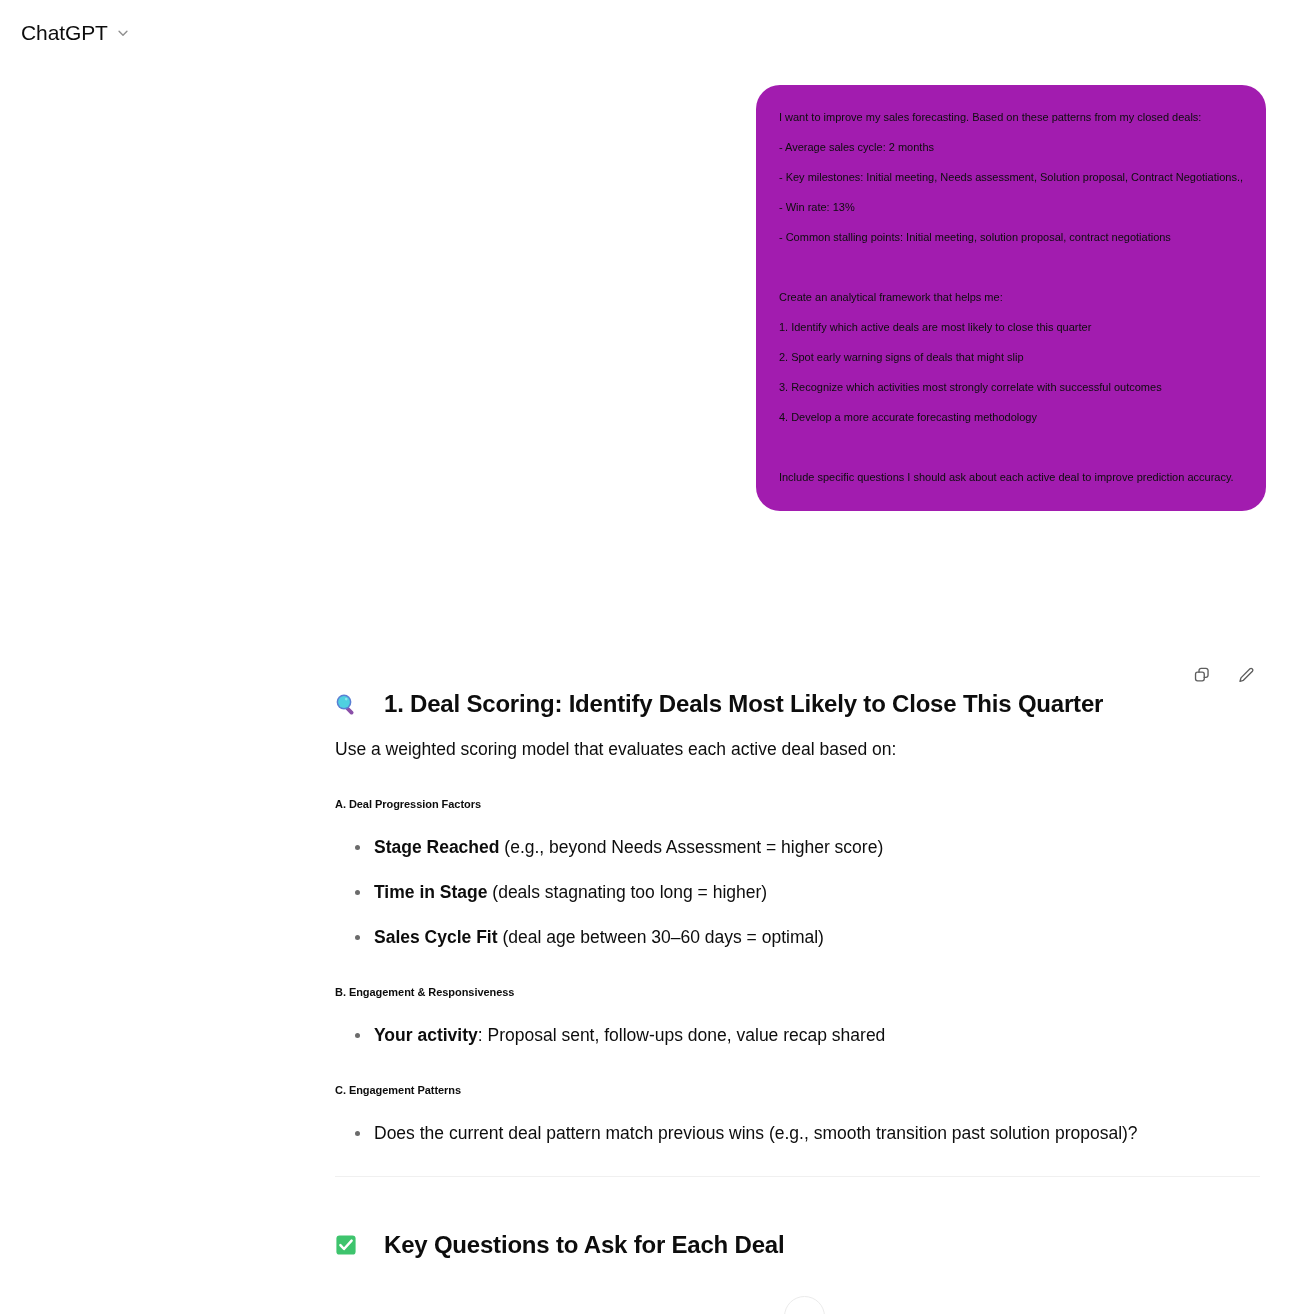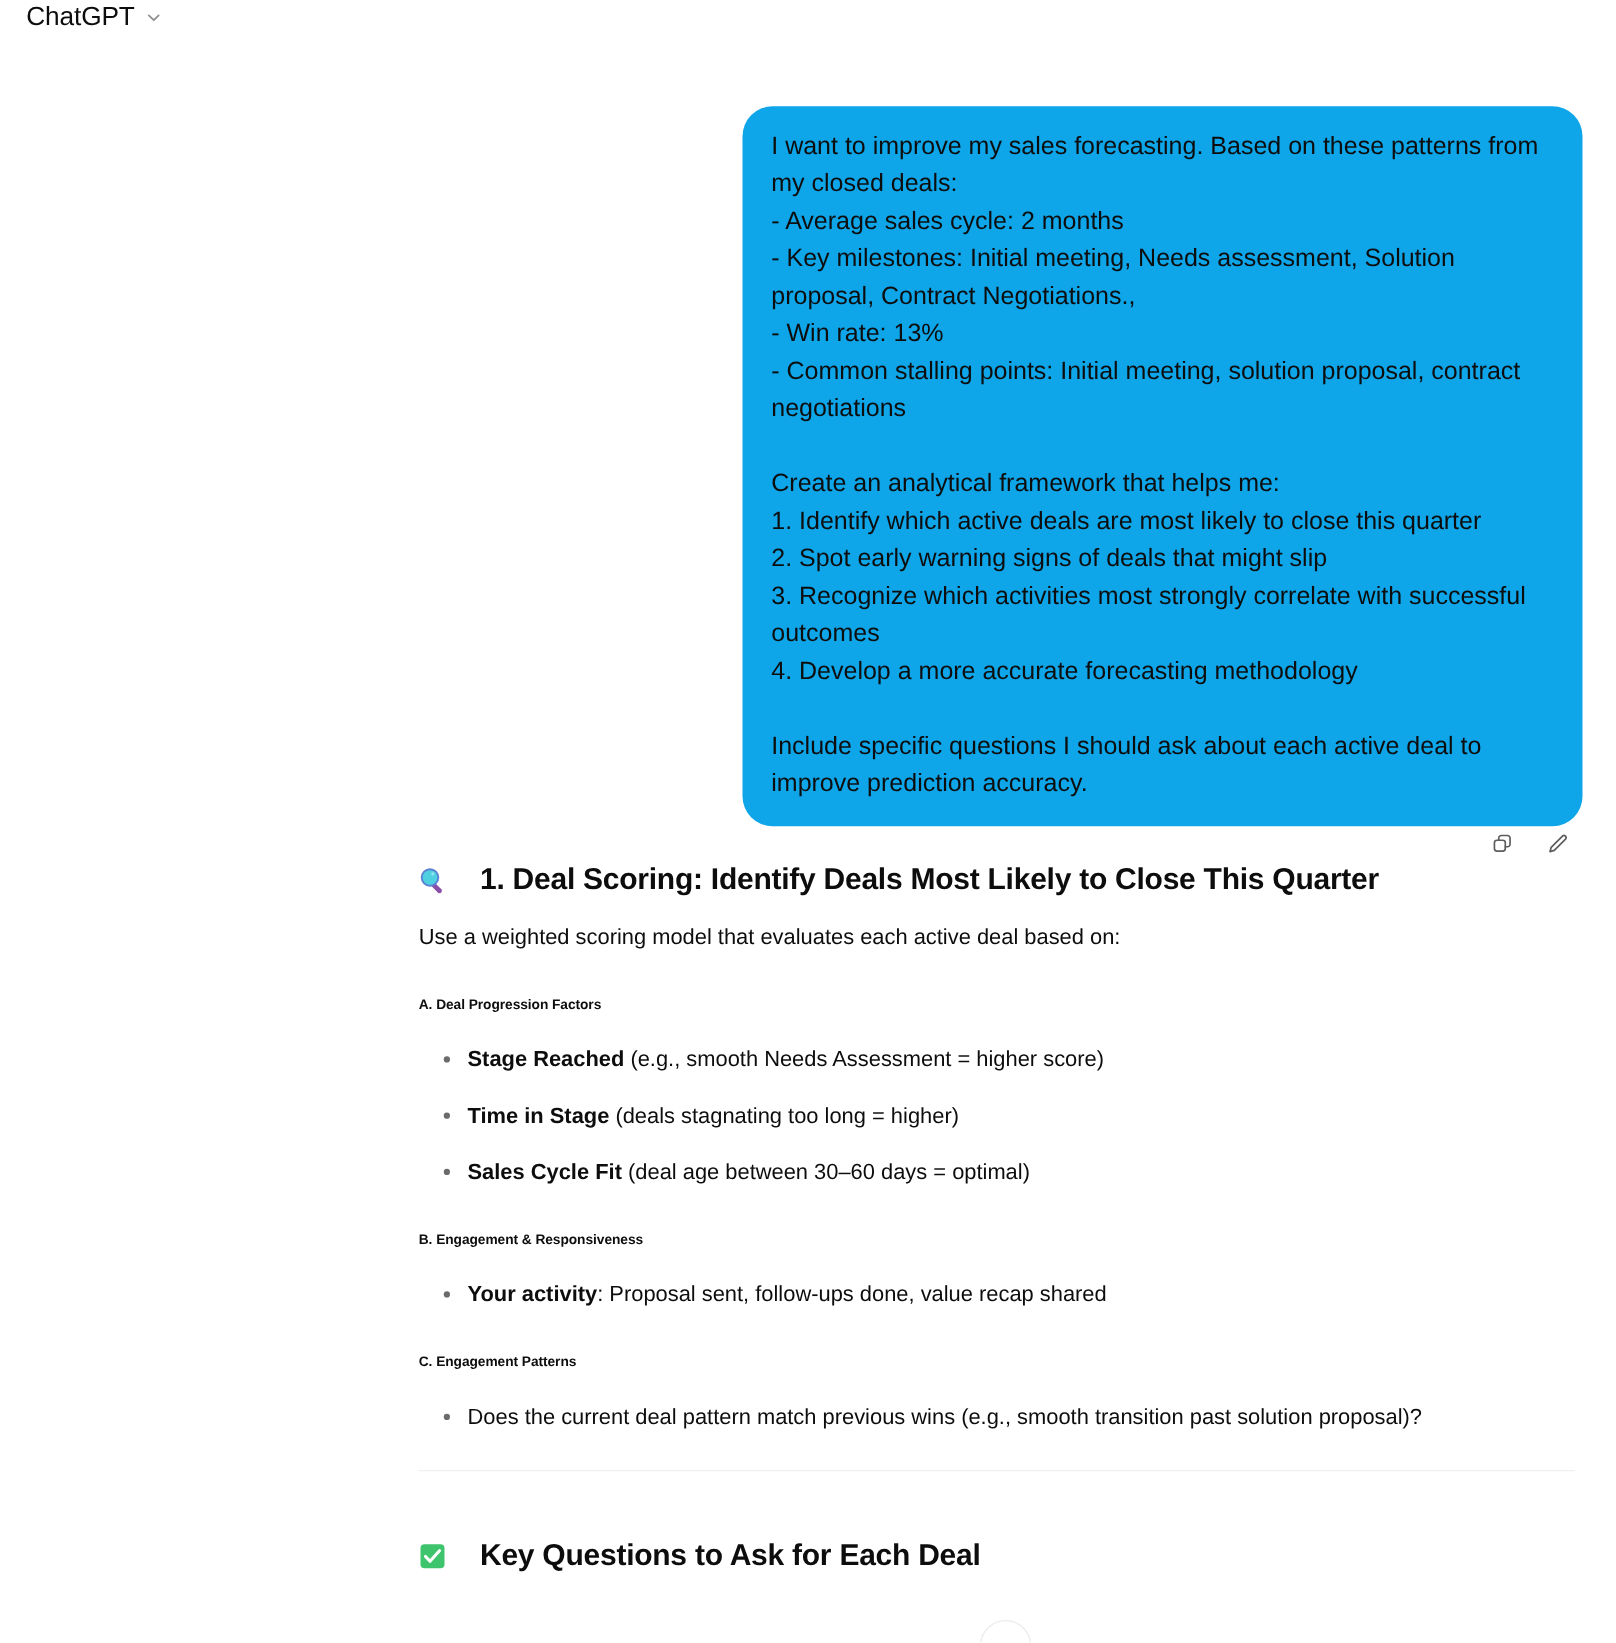--- a/index.html
+++ b/index.html
@@ -18,21 +18,21 @@
     -webkit-font-smoothing: antialiased;
   }
 
   
   .topbar {
     position: absolute;
     top: 0; left: 0;
     width: 1293px;
     height: 46px;
     display: flex;
-    align-items: flex-start;
+    align-items: flex-end;
     padding-left: 19px;
   }
   .brand {
     display: flex;
     align-items: center;
     gap: 8px;
     padding: 3px 8px 3px 2px;
     border-radius: 8px;
     cursor: pointer;
   }
@@ -60,24 +60,24 @@
     position: absolute;
     top: 85px;
     left: 0;
     width: 1293px;
     display: flex;
     justify-content: flex-end;
     padding-right: 27px;
   }
   .user-bubble {
     max-width: 672px;
-    background: #0ea5e9;
+    background: #a21caf;
     border-radius: 24px;
     padding: 17px 23px 19px 23px;
-    font-size: 20px;
+    font-size: 11px;
     line-height: 30px;
     color: #0d0d0d;
     white-space: pre-wrap;
     word-wrap: break-word;
   }
 
   
   .msg-actions {
     position: absolute;
     top: 660px;
@@ -248,21 +248,21 @@
           <circle cx="11.2" cy="6.1" r="1.3" fill="#8fe4ef"></circle>
         </svg>
       </span>
       <span>1. Deal Scoring: Identify Deals Most Likely to Close This Quarter</span>
     </h2>
 
     <p class="lead">Use a weighted scoring model that evaluates each active deal based on:</p>
 
     <h3 class="sub-title">A. Deal Progression Factors</h3>
     <ul class="bullets">
-      <li><b>Stage Reached</b><span> (e.g., smooth Needs Assessment = higher score)</span></li>
+      <li><b>Stage Reached</b><span> (e.g., beyond Needs Assessment = higher score)</span></li>
       <li><b>Time in Stage</b><span> (deals stagnating too long = higher)</span></li>
       <li><b>Sales Cycle Fit</b><span> (deal age between 30–60 days = optimal)</span></li>
     </ul>
 
     <h3 class="sub-title">B. Engagement &amp; Responsiveness</h3>
     <ul class="bullets">
       <li><b>Your activity</b><span>: Proposal sent, follow-ups done, value recap shared</span></li>
     </ul>
 
     <h3 class="sub-title">C. Engagement Patterns</h3>

